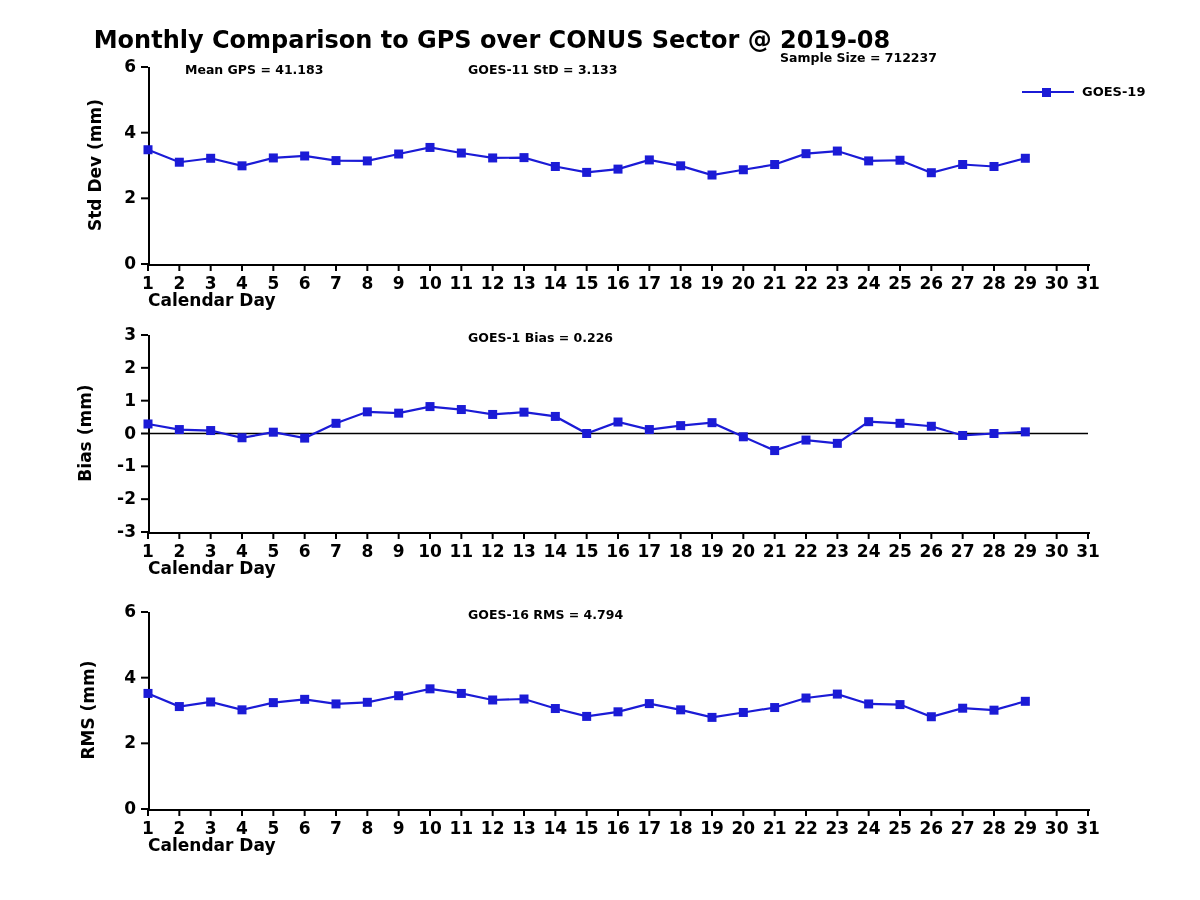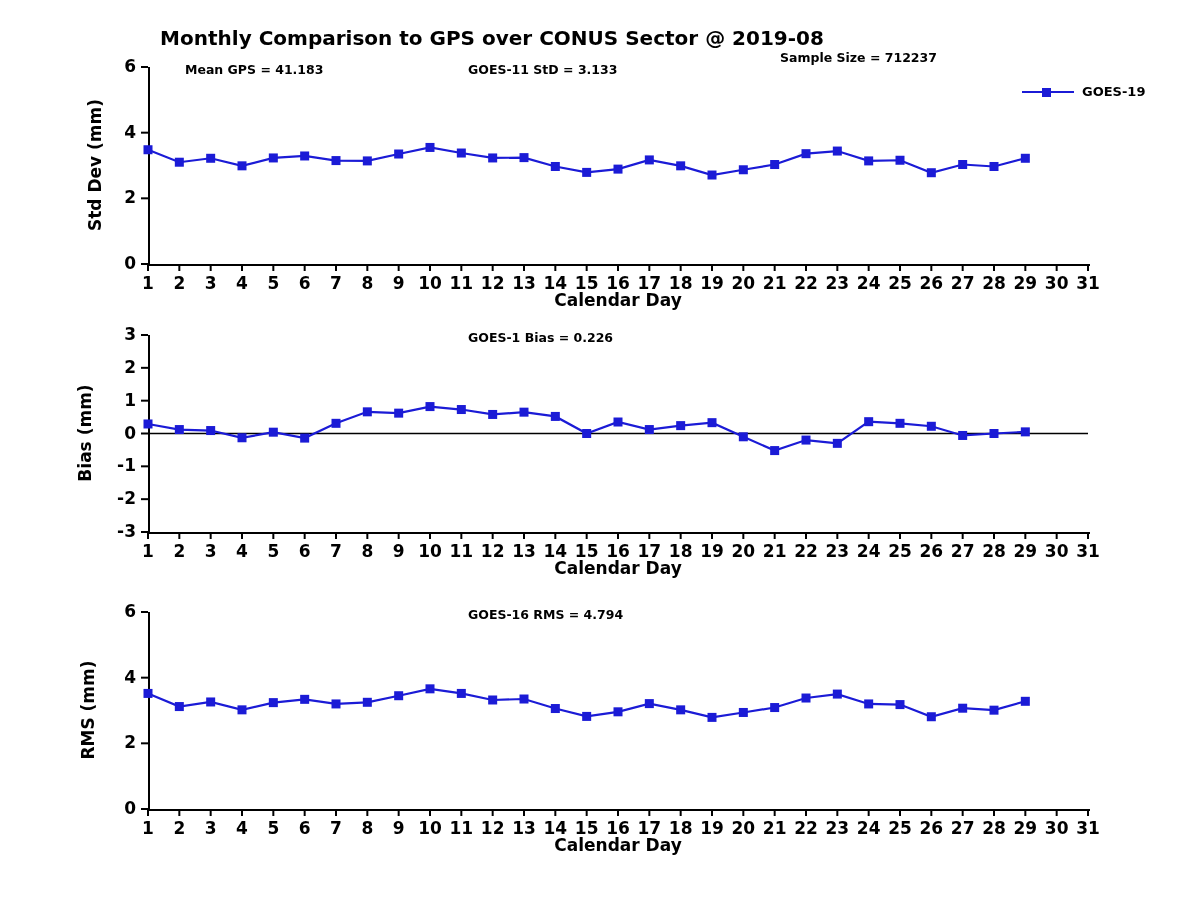--- a/index.html
+++ b/index.html
@@ -18,21 +18,21 @@
     position: relative;
     width: 1200px;
     height: 900px;
   }
   .fig-title {
     position: absolute;
     left: 0;
     top: 26px;
     width: 984px;
     text-align: center;
-    font-size: 20px;
+    font-size: 24px;
     font-weight: bold;
     letter-spacing: 0px;
   }
   .panel {
     position: absolute;
   }
   .plot-area {
     position: absolute;
     border-left: 2px solid #000;
     border-bottom: 2px solid #000;
@@ -44,21 +44,21 @@
     font-weight: bold;
     transform: rotate(-90deg);
     transform-origin: center center;
     white-space: nowrap;
     text-align: center;
   }
   .axis-label-x {
     position: absolute;
     font-size: 17px;
     font-weight: bold;
-    text-align: center;
+    text-align: left;
     white-space: nowrap;
   }
   .tick-y {
     position: absolute;
     font-size: 17px;
     font-weight: bold;
     text-align: right;
     white-space: nowrap;
   }
   .tick-x {

